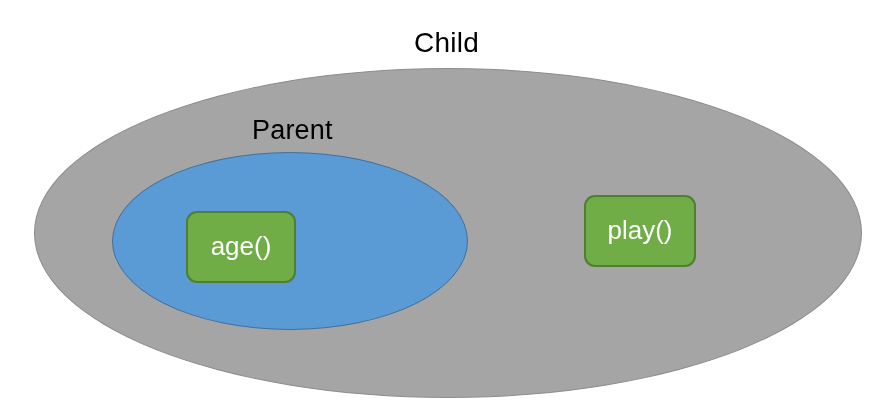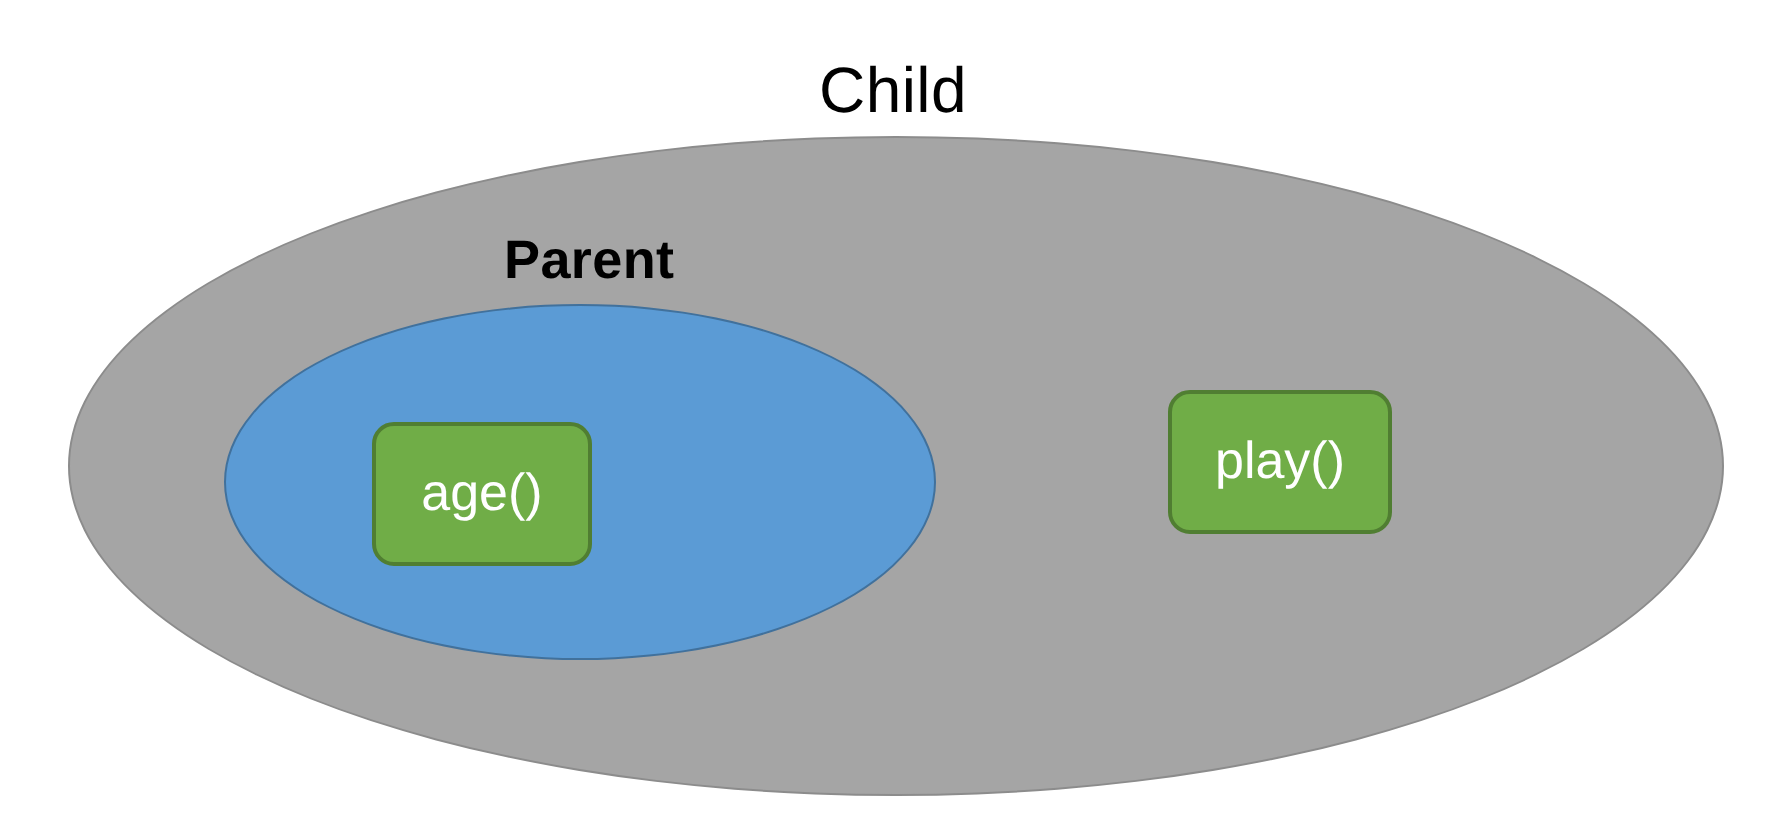--- a/index.html
+++ b/index.html
@@ -55,27 +55,26 @@
     color: #000000;
     white-space: nowrap;
     line-height: 1;
     letter-spacing: 0.2px;
   }
   .caption-child {
     left: 0;
     top: 29px;
     width: 893px;
     text-align: center;
-    font-size: 32px;
+    font-size: 28px;
   }
   .caption-parent {
     left: 252px;
     top: 117px;
     font-size: 27px;
-    font-weight: bold;
   }
 
   
   .method-box {
     position: absolute;
     box-sizing: border-box;
     background: #70ad47;
     border: 2px solid #507e32;
     border-radius: 11px;
     display: flex;

